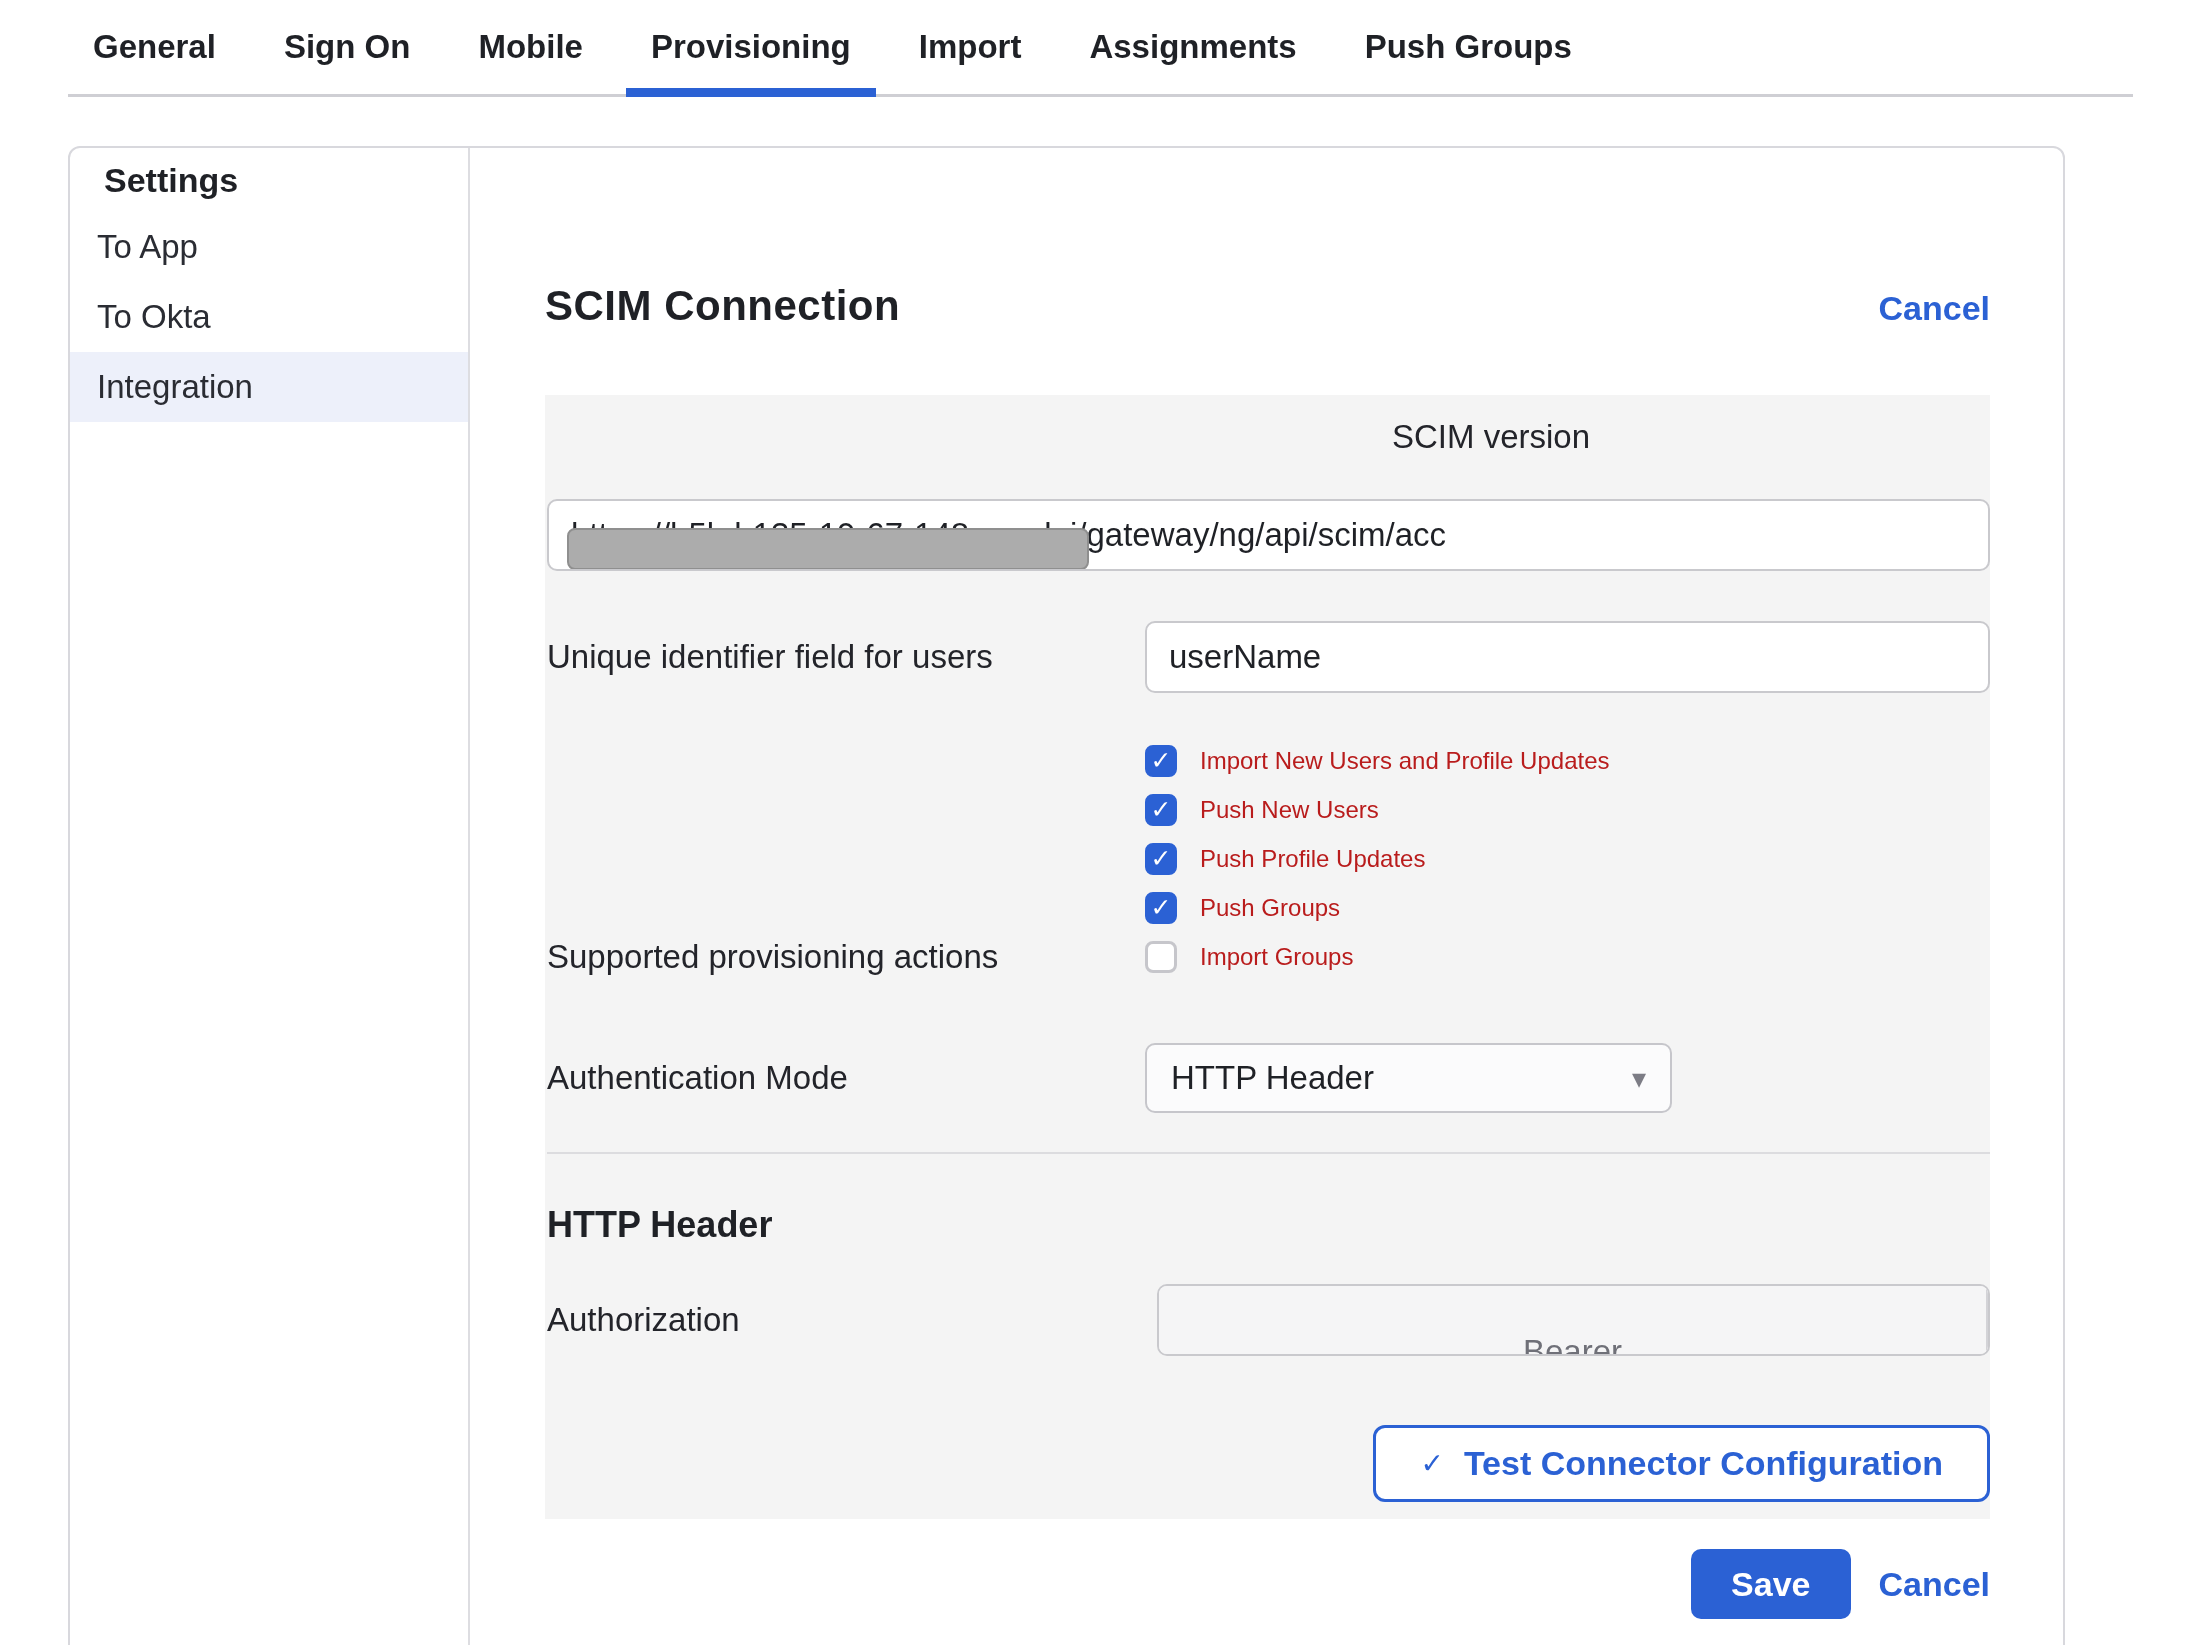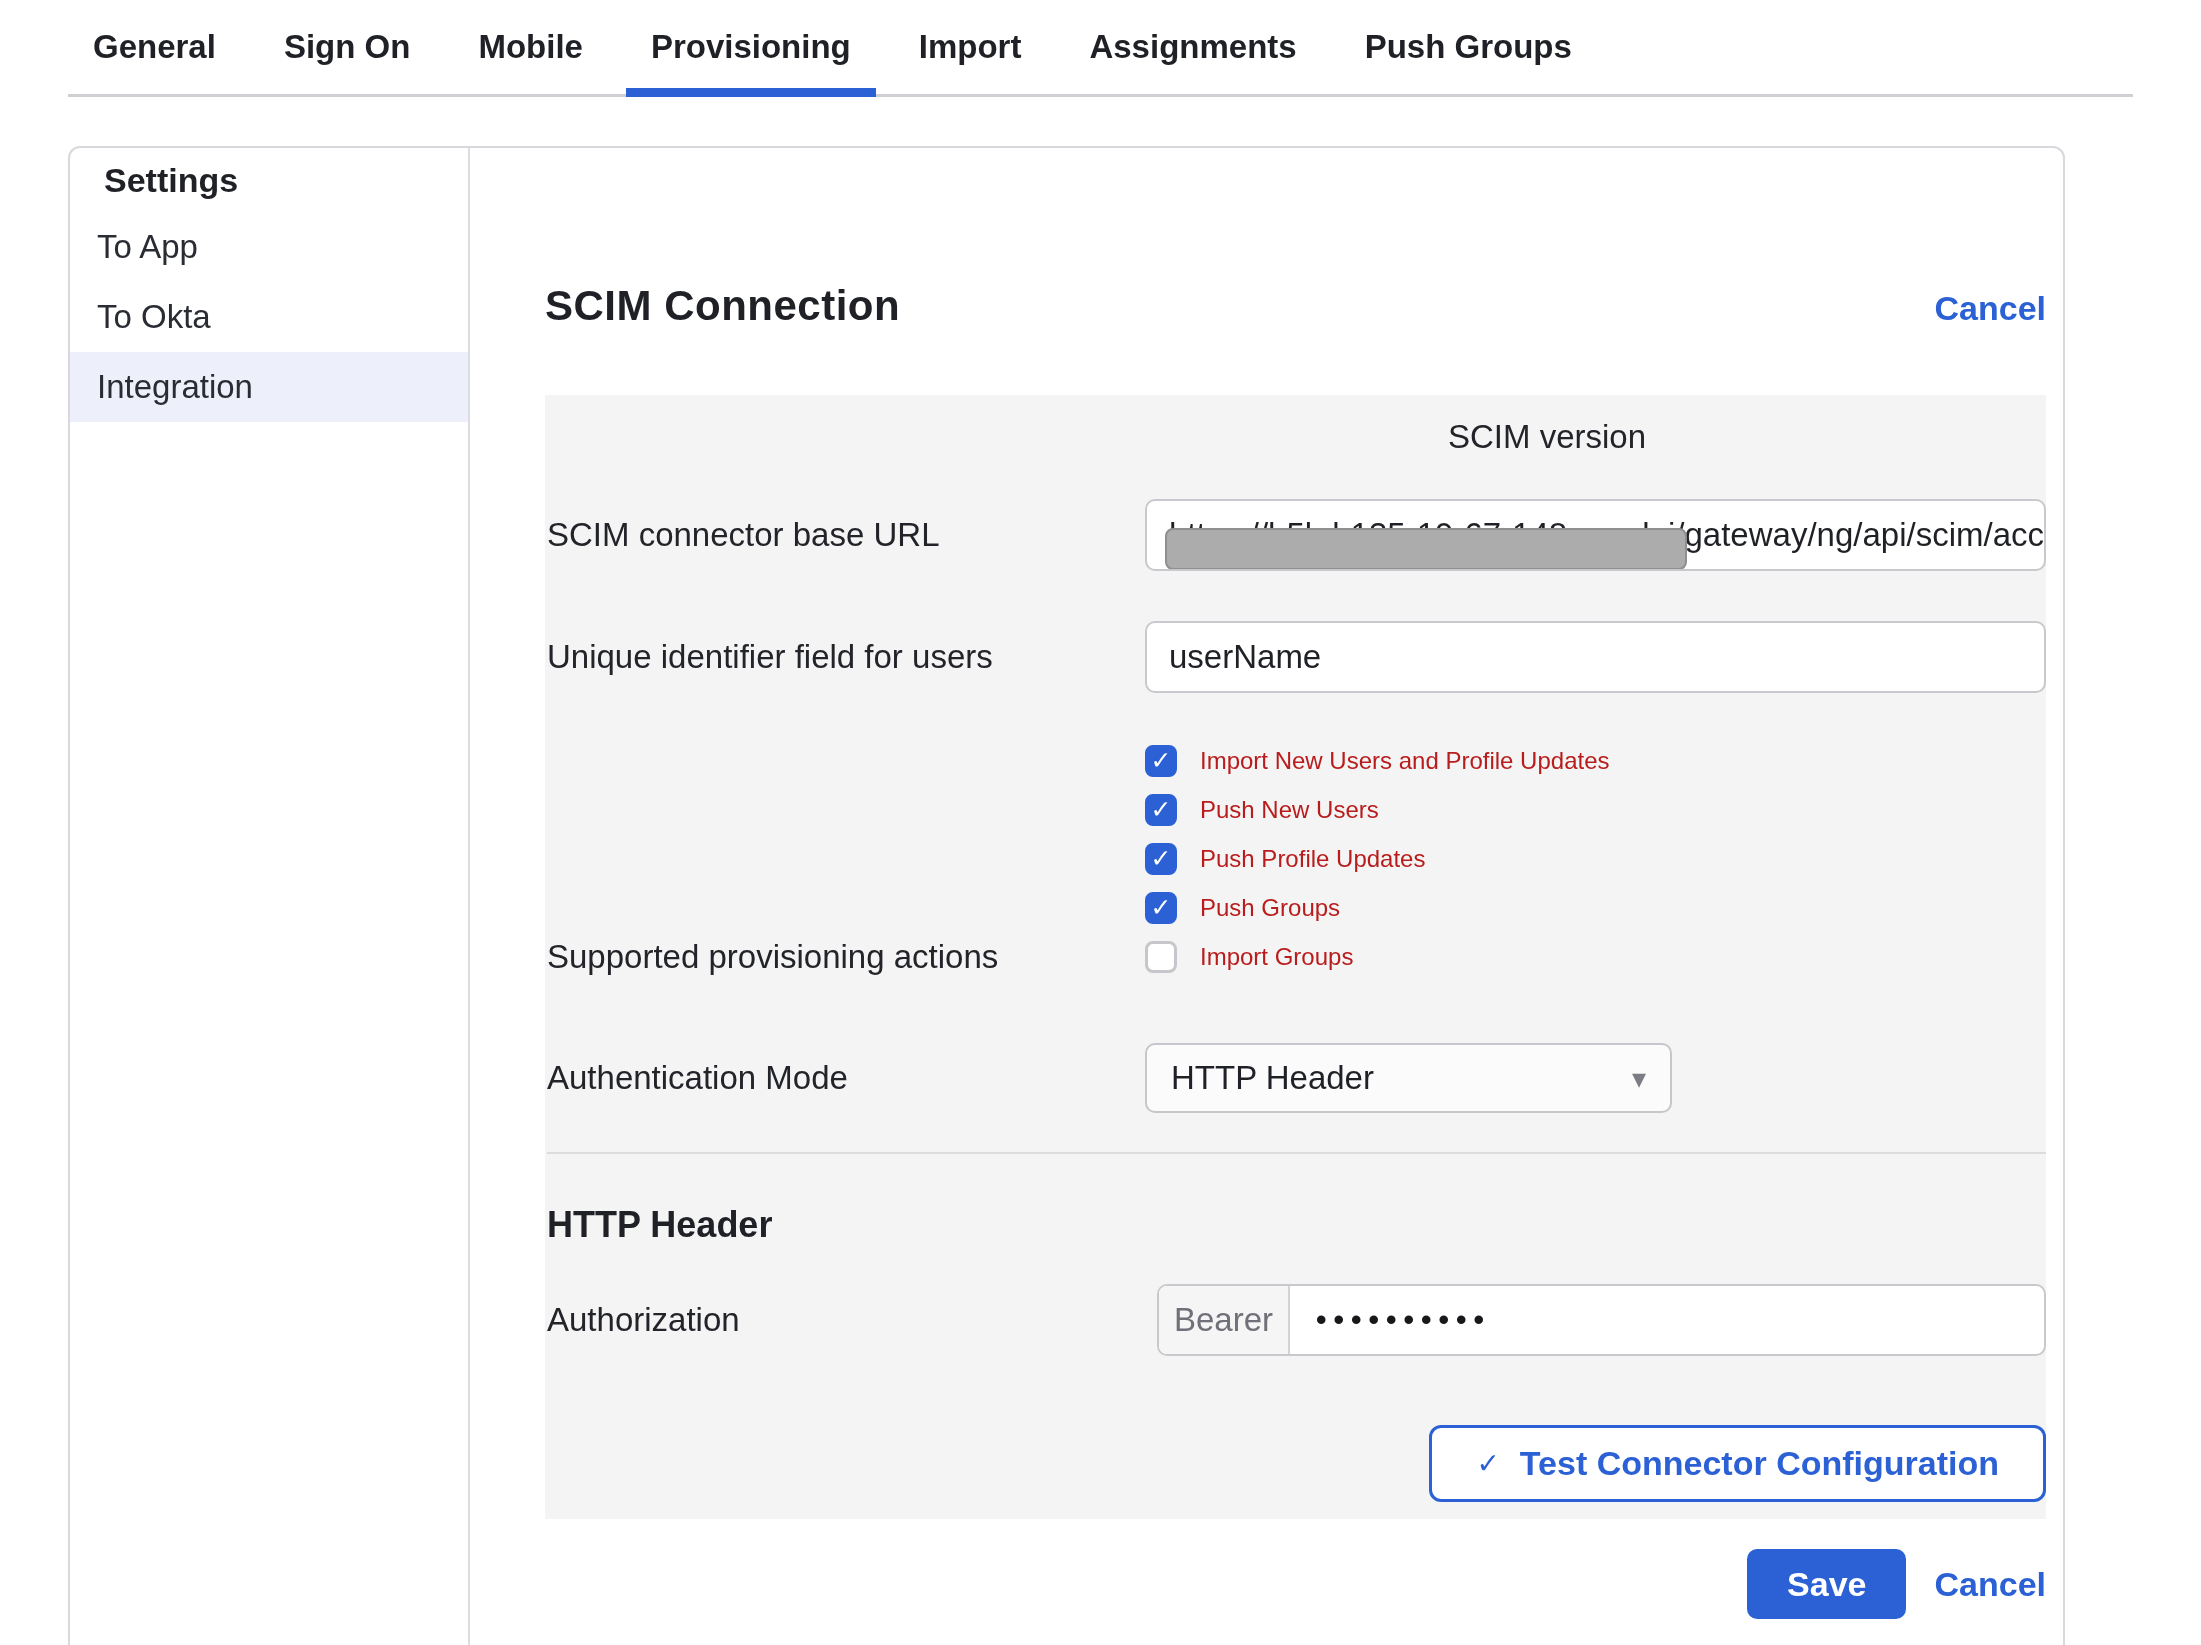--- a/index.html
+++ b/index.html
@@ -100,21 +100,21 @@
   }
   .caret { color:#7c7c85; font-size:28px; }
 
   .panel-divider { height:2px; background:#dcdcdf; margin-top:39px; }
 
   .section-title { margin-top:50px; font-size:36px; font-weight:700; color:#1f2126; line-height:42px; }
 
   .row-authz { margin-top:38px;gap:12px; }
   .token-group {
     height:72px; border:2px solid #c9c9cd; border-radius:10px; background:#fff;
-    display:flex; overflow:hidden; align-items:stretch;
+    display:flex; overflow:hidden; align-items:stretch;flex-direction:column;
   }
   .token-prefix {
     flex:0 0 131px; background:#f5f5f6; border-right:2px solid #d3d3d7;
     display:flex; align-items:center; justify-content:center;
     font-size:33px; color:#6f7078;
   }
   .token-dots {
     display:flex; align-items:center; padding-left:26px;
     font-size:30px; font-weight:700; letter-spacing:7px; color:#17181c;
   }
@@ -165,21 +165,20 @@
       <a class="link">Cancel</a>
     </div>
 
     <div class="form-panel">
 
       <div class="form-row row-version">
         <div class="form-label">SCIM version</div>
       </div>
 
       <div class="form-row row-url">
-        <div class="form-label">SCIM connector base URL</div>
         <div class="form-value">
           <div class="text-box">
             <span class="url-masked">
               <span>https://h5kd-135-19-67-148.ngrok.i</span>
               <span class="redact-bar"></span>
             </span>
               <span>/gateway/ng/api/scim/acc</span>
           </div>
         </div>
       </div>

